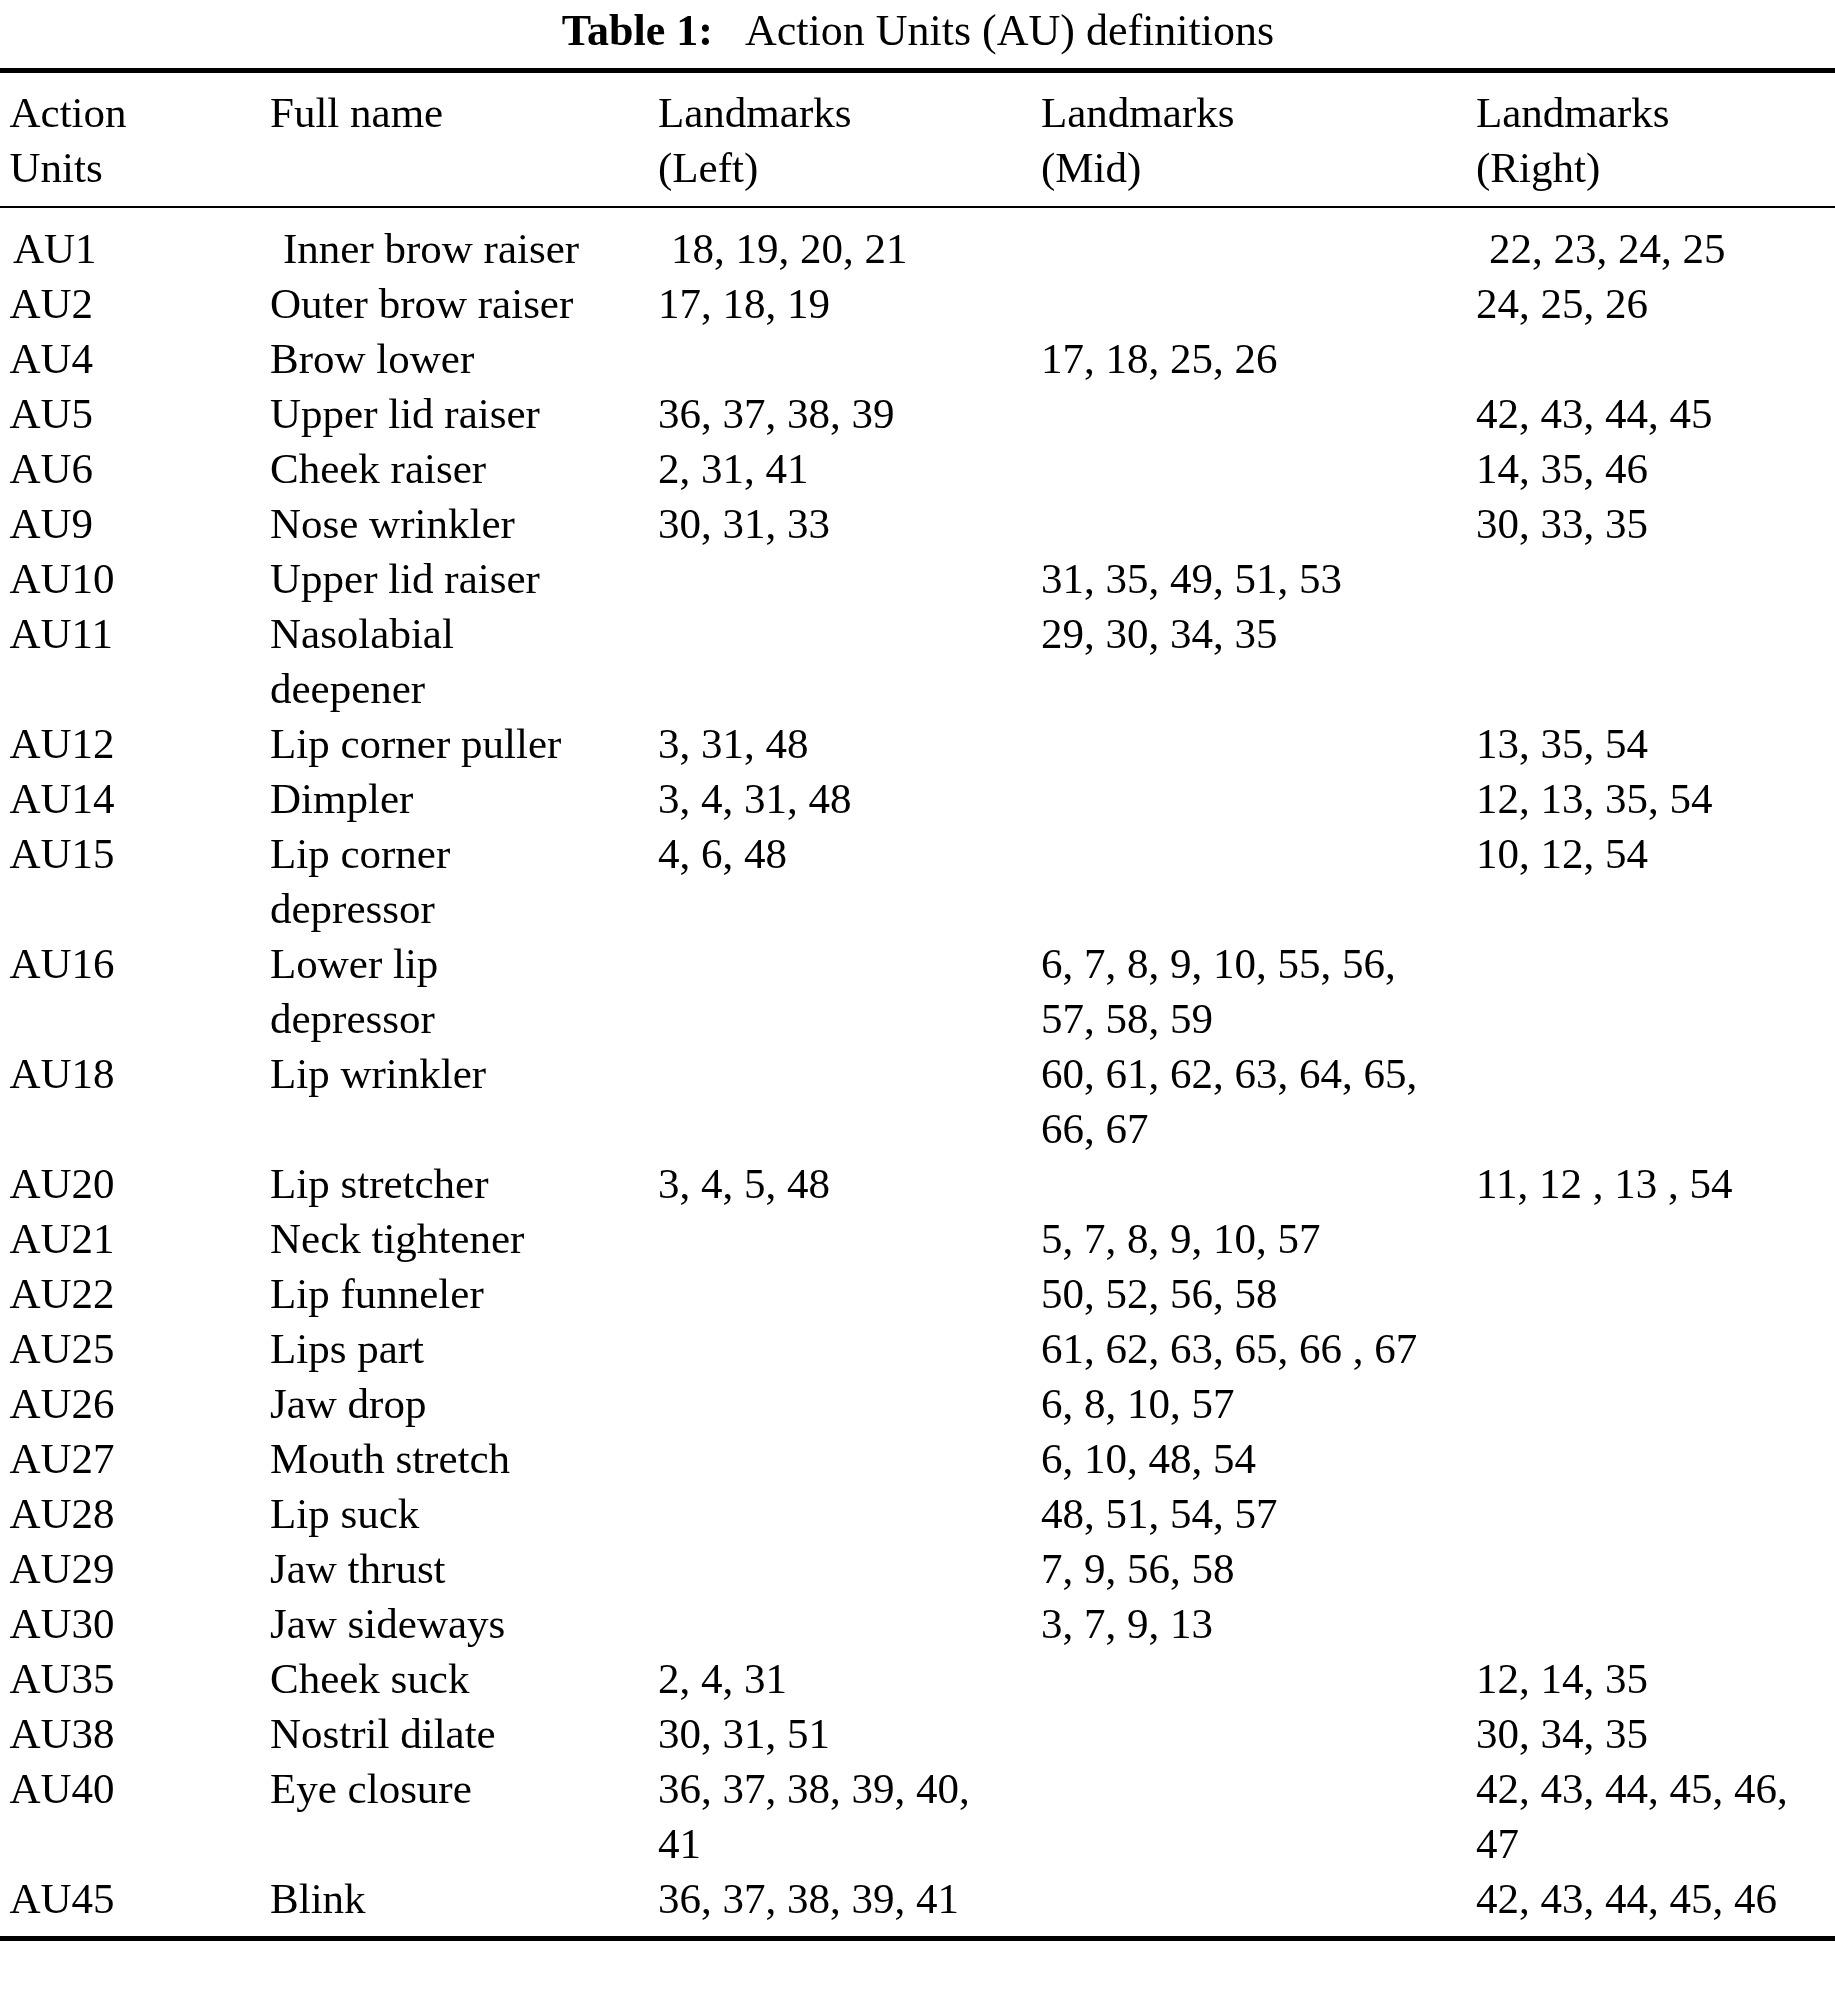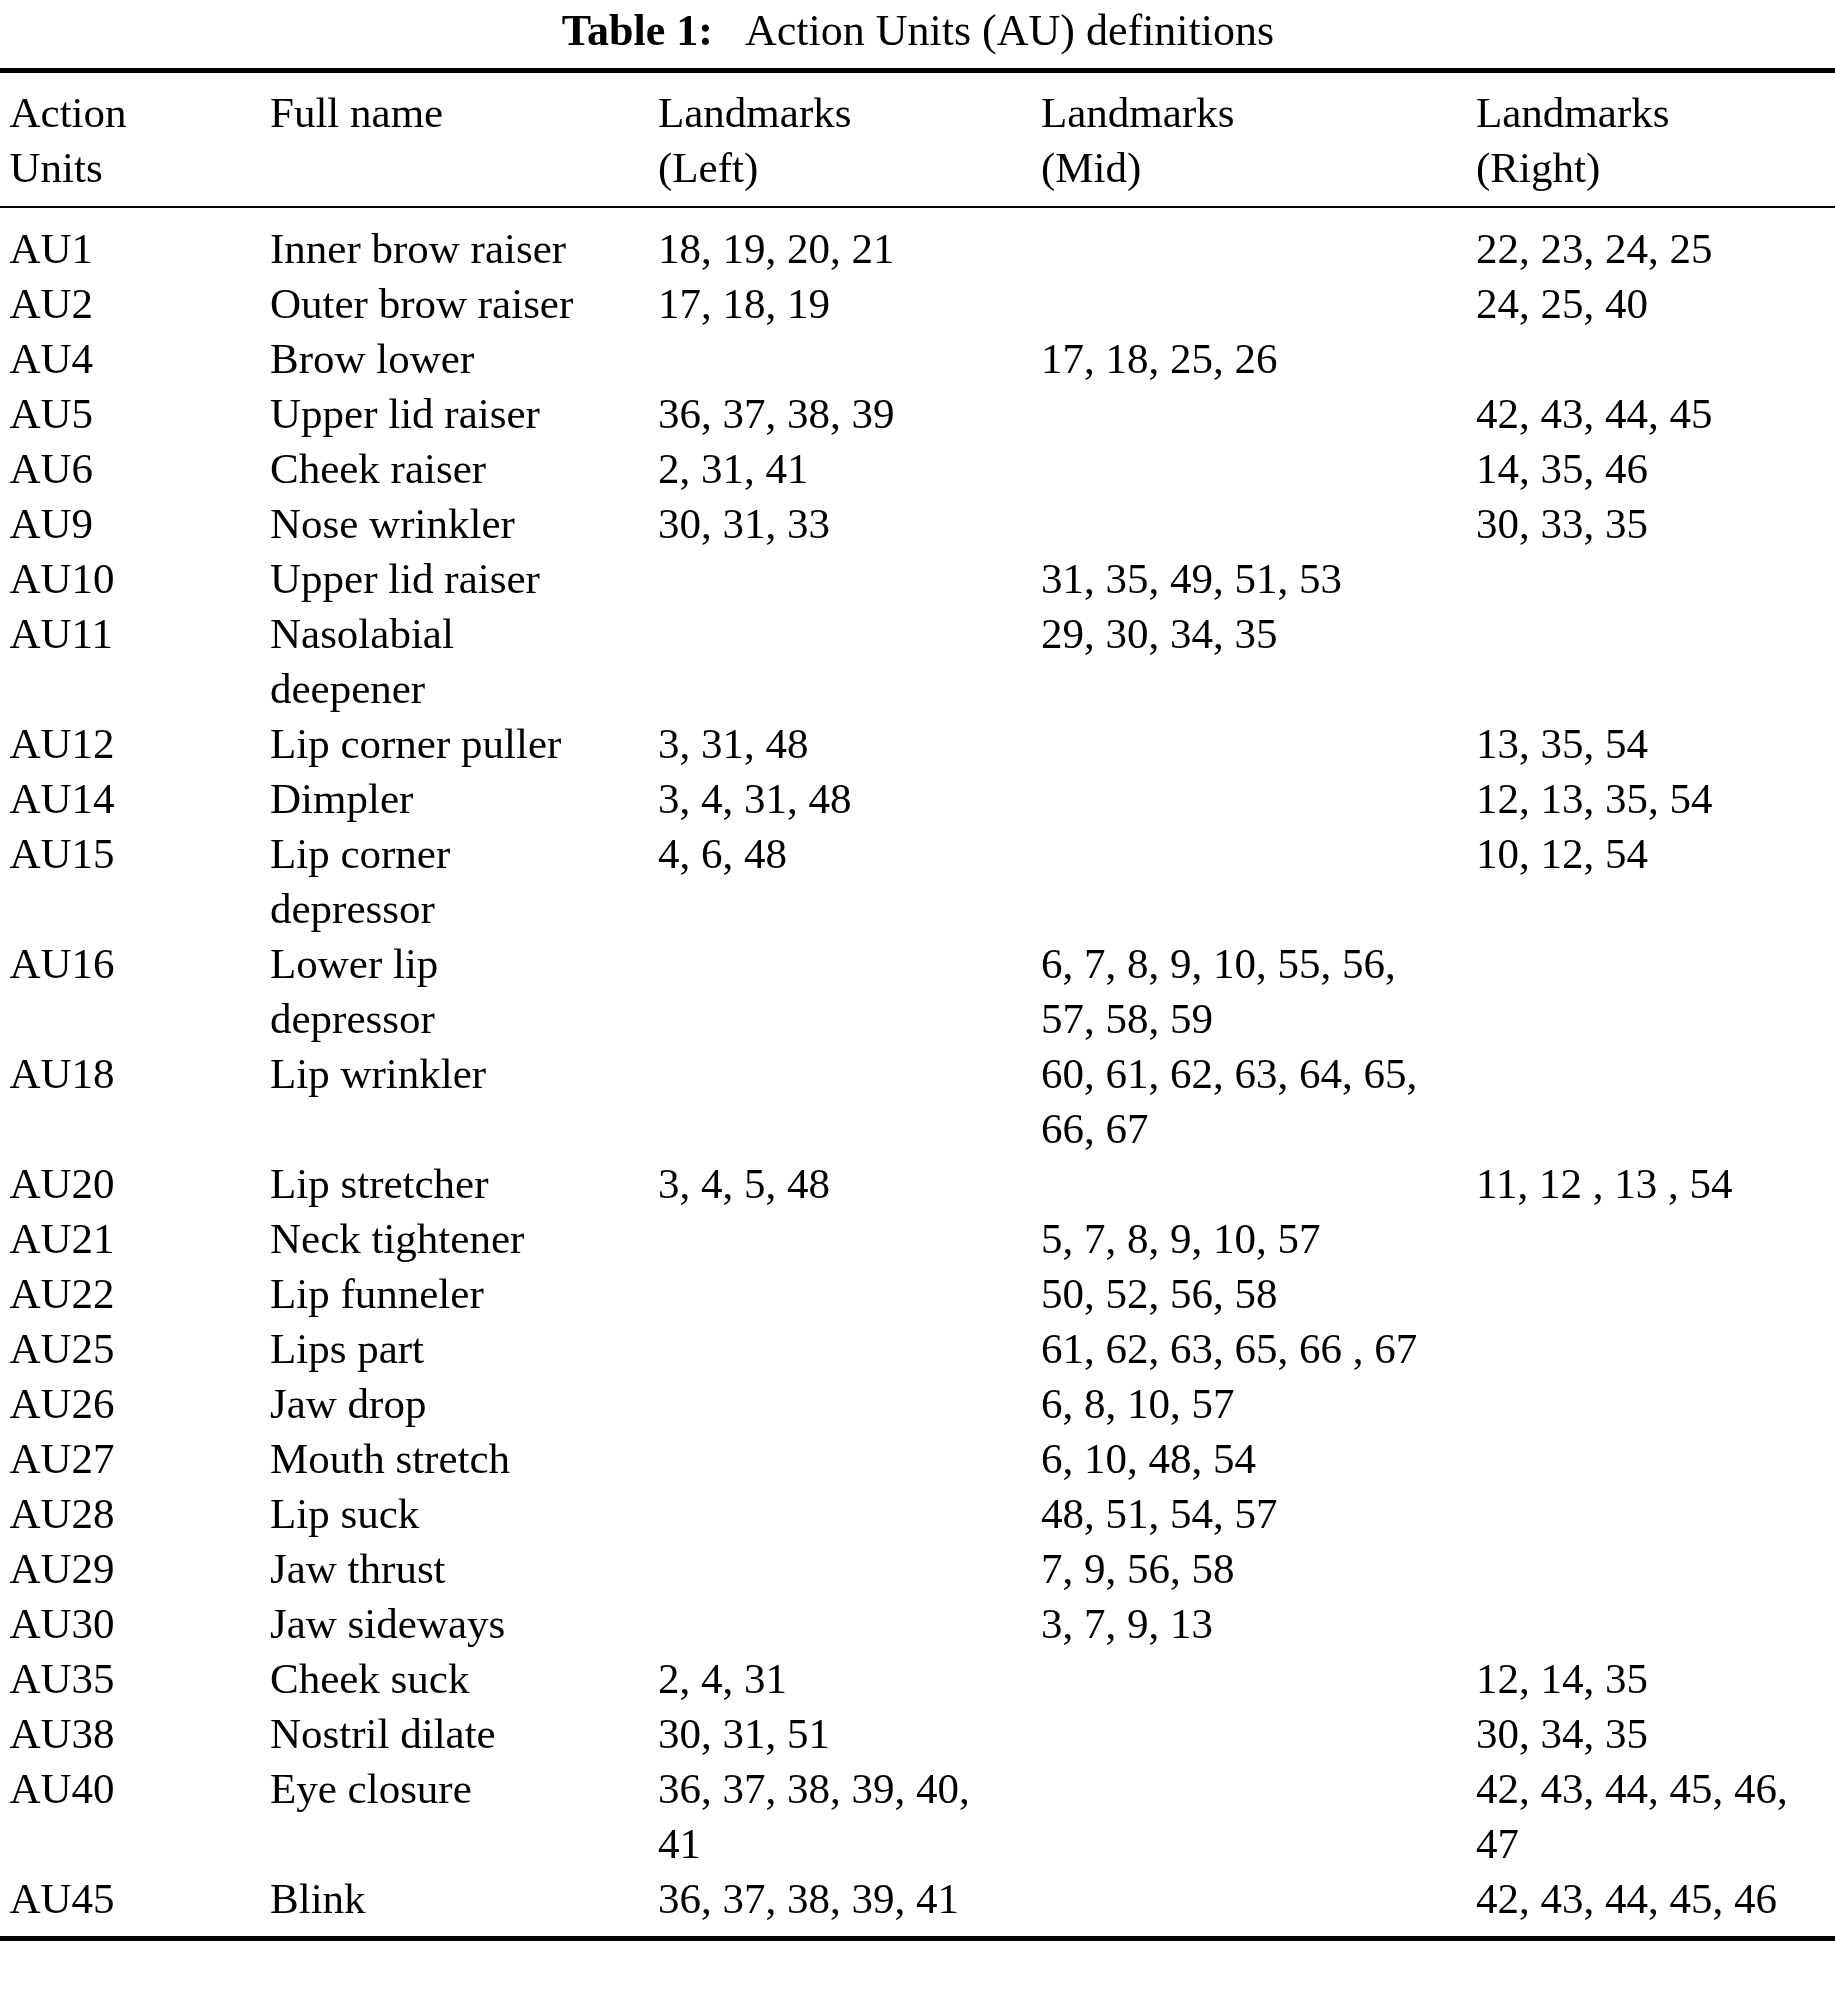--- a/index.html
+++ b/index.html
@@ -45,21 +45,21 @@
     line-height: 55px;
     white-space: pre-line;
     padding: 0;
   }
   .au-table th {
     padding-top: 11.4px;
     padding-bottom: 11.4px;
     border-bottom: 2.8px solid #000;
   }
   .au-table th:first-child, .au-table td:first-child { padding-left: 9.5px; }
-  .au-table tbody tr:first-child td { padding-top: 13.2px; }
+  .au-table tbody tr:first-child td { padding-top: 13.2px; padding-left: 13px; }
   col.c-au    { width: 270px; }
   col.c-name  { width: 388px; }
   col.c-left  { width: 383px; }
   col.c-mid   { width: 435px; }
   col.c-right { width: 360px; }
 </style>
 </head>
 <body>
 
 <div class="page">
@@ -97,21 +97,21 @@
           <td>Inner brow raiser</td>
           <td>18, 19, 20, 21</td>
           <td></td>
           <td>22, 23, 24, 25</td>
         </tr>
         <tr>
           <td>AU2</td>
           <td>Outer brow raiser</td>
           <td>17, 18, 19</td>
           <td></td>
-          <td>24, 25, 40</td>
+          <td>24, 25, 26</td>
         </tr>
         <tr>
           <td>AU4</td>
           <td>Brow lower</td>
           <td></td>
           <td>17, 18, 25, 26</td>
           <td></td>
         </tr>
         <tr>
           <td>AU5</td>

